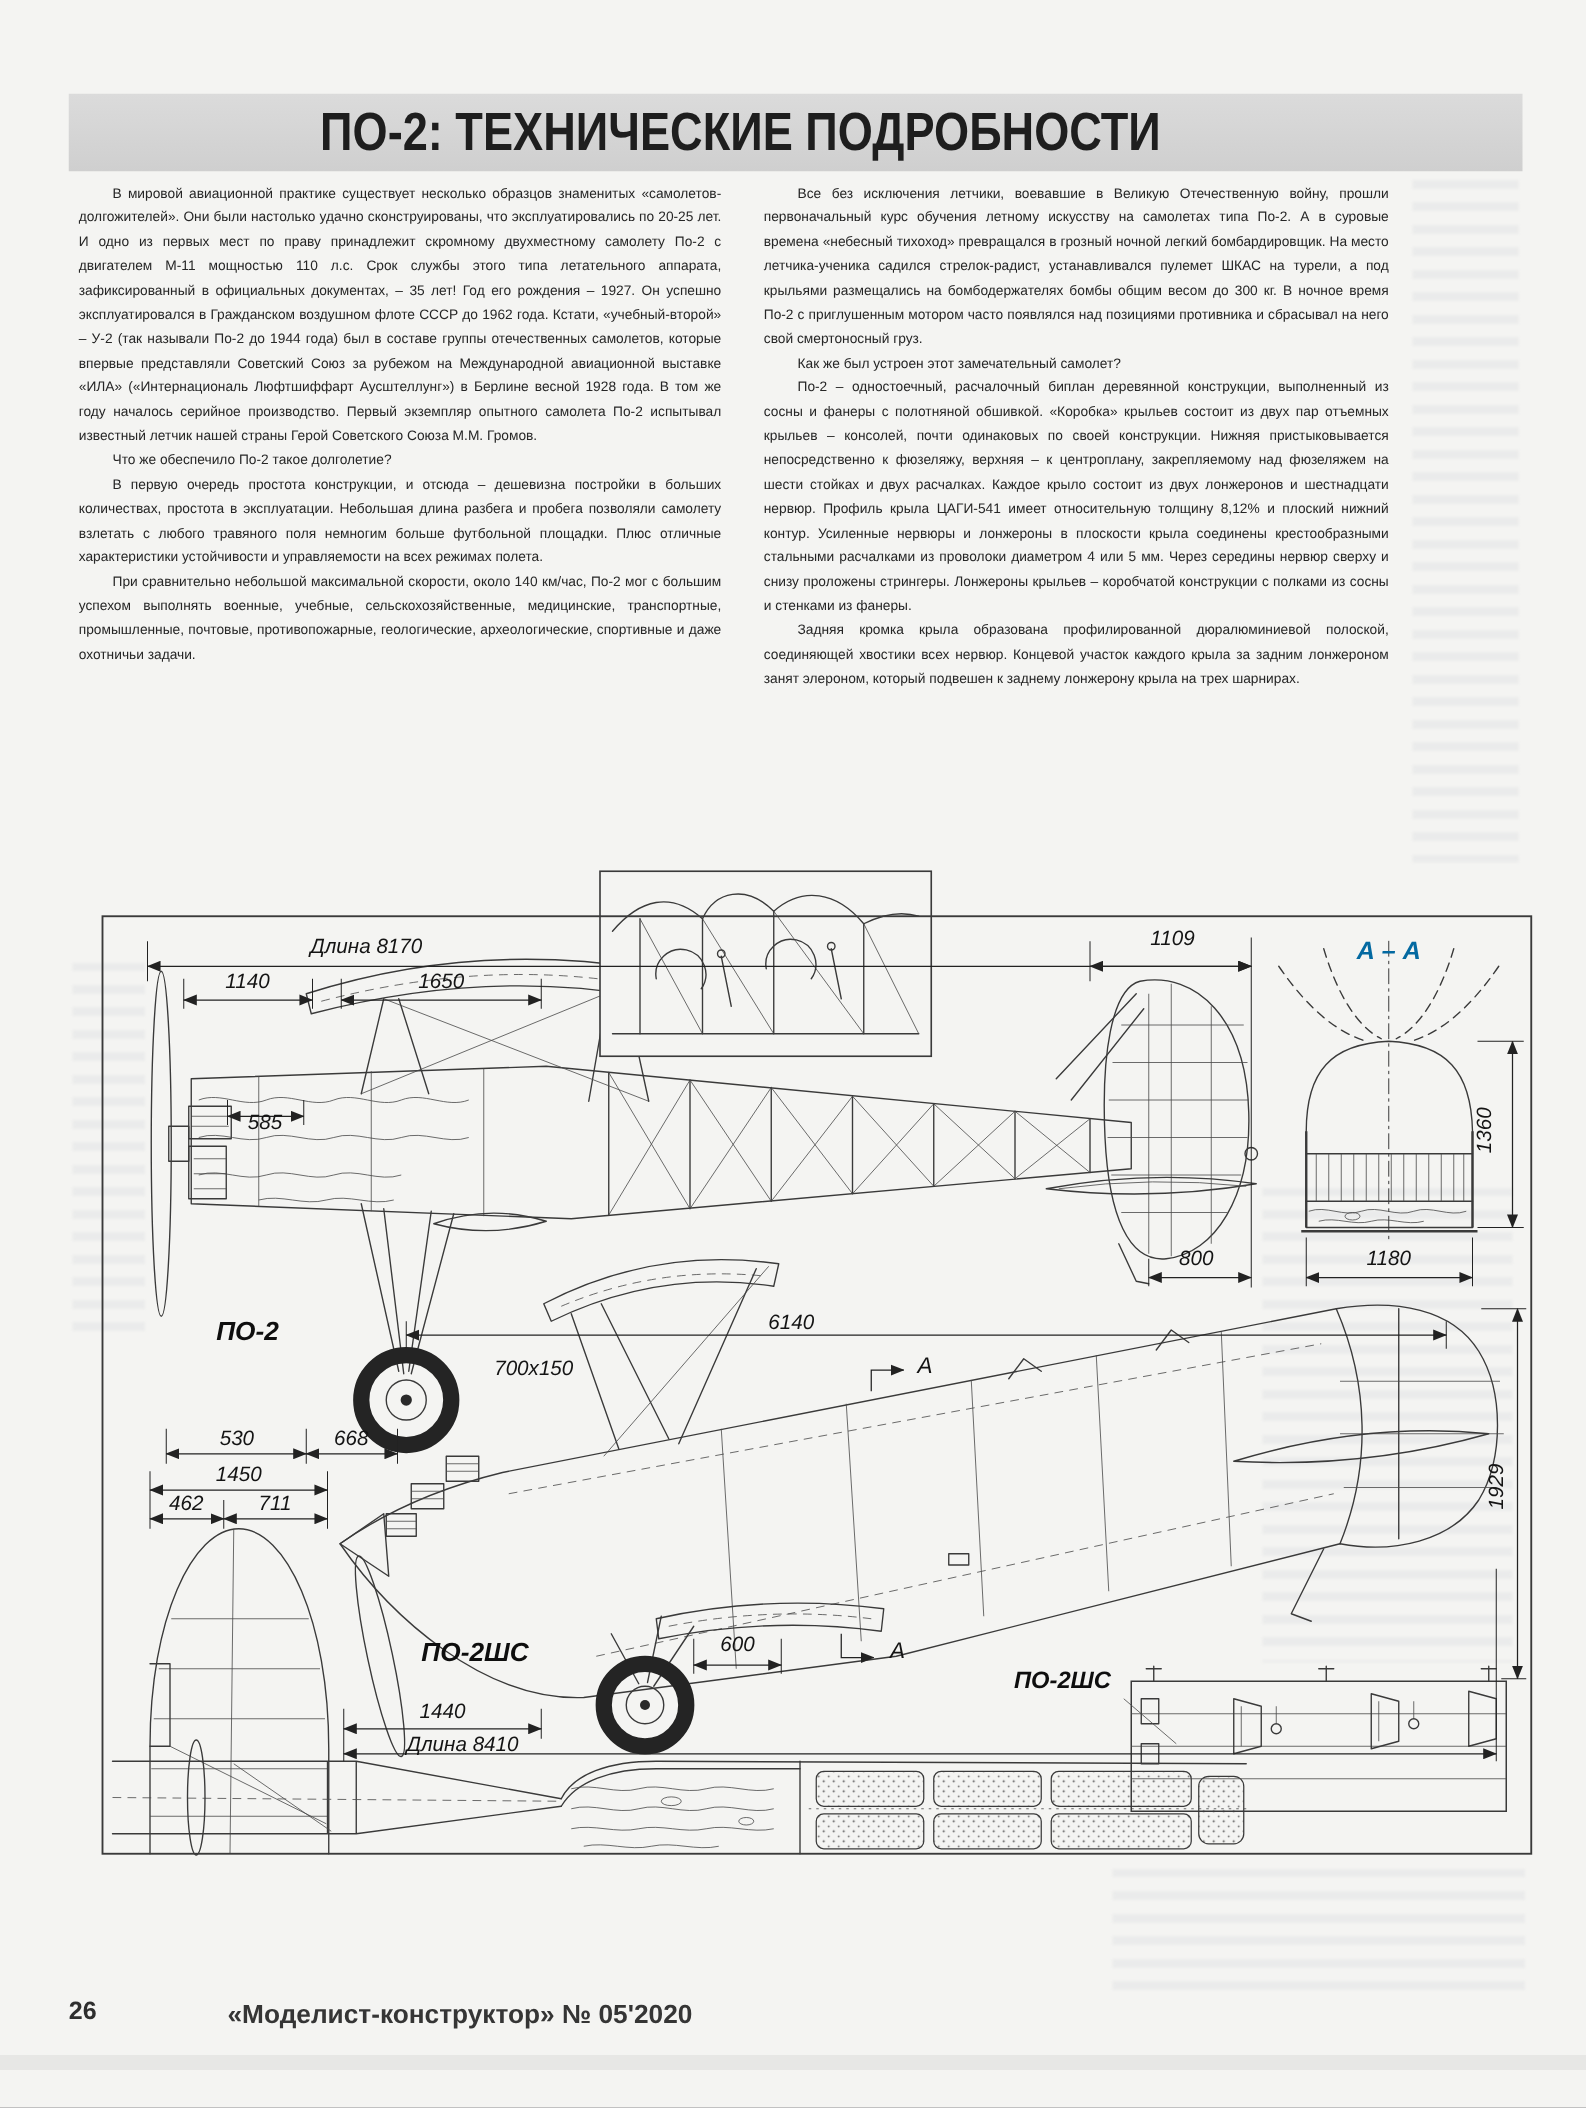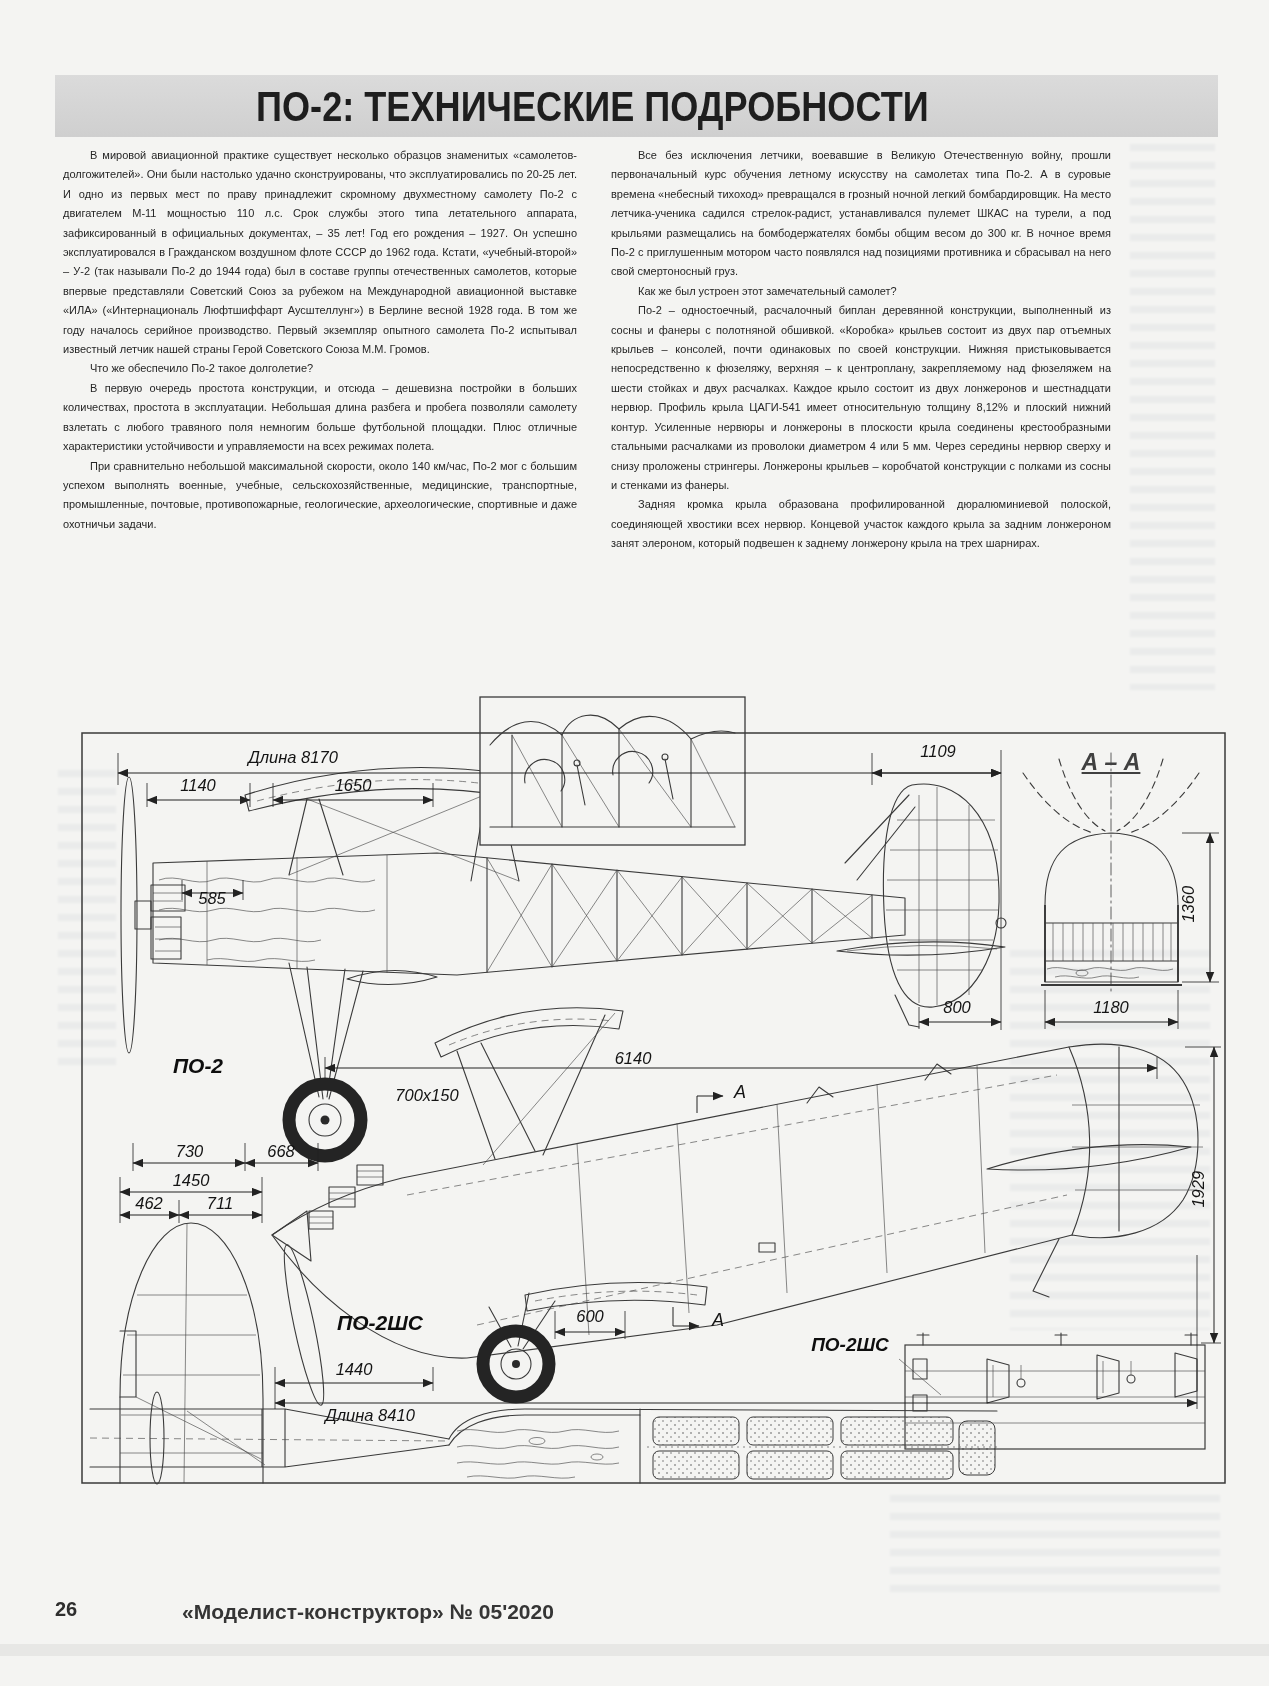--- a/index.html
+++ b/index.html
@@ -17,22 +17,22 @@
   .col p{margin:0;text-indent:27px;}
   .col-left{left:63px;width:514px;}
   .col-right{left:611px;width:500px;}
   
   .drawing{position:absolute;left:57px;top:695px;width:1170px;height:790px;}
   .drawing svg{position:absolute;left:0;top:0;z-index:1;}
   .dim{position:absolute;z-index:2;font-style:italic;font-size:16.5px;line-height:1;
        color:#141414;text-align:center;}
   .vlabel{position:absolute;z-index:2;font-weight:bold;font-style:italic;
           font-size:21px;line-height:1;color:#0e0e0e;text-align:center;}
-  .sec{position:absolute;z-index:2;font-weight:bold;font-style:italic;font-size:23px;
-       line-height:1;color:#404040;text-decoration:underline;text-align:center;}
+  .sec{position:absolute;z-index:2;font-weight:bold;font-style:italic;font-size:20px;
+       line-height:1;color:#0369a1;text-align:center;}
   .rot{transform:rotate(-90deg);transform-origin:center;}
   
   .s{stroke:#3a3a3a;stroke-width:1.1;fill:none;stroke-linecap:round;stroke-linejoin:round;}
   .s2{stroke:#3a3a3a;stroke-width:1.9;fill:none;}
   .thin{stroke:#4a4a4a;stroke-width:.65;fill:none;}
   .dsh{stroke-dasharray:7 5;}
   .cl{stroke-dasharray:12 4 2 4;stroke-width:.8;}
   .dm{stroke:#222;stroke-width:1;fill:none;}
   .ext{stroke:#222;stroke-width:.8;fill:none;}
   .ring{stroke:#242424;stroke-width:13;fill:none;}
@@ -263,31 +263,31 @@
     <span class="dim" style="left:246px;top:82px;width:100px;">1650</span>
     <span class="dim" style="left:115px;top:175px;width:80px;margin-top:20px;">585</span>
     <span class="dim" style="left:831px;top:48px;width:100px;">1109</span>
     <span class="sec" style="left:1006px;top:56px;width:96px;">А – А</span>
     <span class="dim rot" style="left:1096px;top:201px;width:70px;">1360</span>
     <span class="dim" style="left:862px;top:304px;width:76px;">800</span>
     <span class="dim" style="left:1004px;top:304px;width:100px;">1180</span>
     <span class="dim" style="left:526px;top:355px;width:100px;">6140</span>
     <span class="vlabel" style="left:96px;top:360px;width:90px;">ПО-2</span>
     <span class="dim" style="left:320px;top:392px;width:100px;">700x150</span>
-    <span class="dim" style="left:90px;top:448px;width:85px;">730</span>
+    <span class="dim" style="left:90px;top:448px;width:85px;">530</span>
     <span class="dim" style="left:186px;top:448px;width:76px;">668</span>
     <span class="dim" style="left:88px;top:477px;width:92px;">1450</span>
     <span class="dim" style="left:58px;top:500px;width:68px;">462</span>
     <span class="dim" style="left:129px;top:500px;width:68px;">711</span>
     <span class="vlabel" style="left:258px;top:617px;width:130px;">ПО-2ШС</span>
     <span class="dim" style="left:498px;top:613px;width:70px;">600</span>
     <span class="dim" style="left:668px;top:388px;width:30px;font-size:18px;">А</span>
     <span class="dim" style="left:646px;top:616px;width:30px;font-size:18px;">А</span>
     <span class="dim" style="left:262px;top:666px;width:70px;">1440</span>
-    <span class="dim" style="left:248px;top:712px;width:130px;">Длина 8410</span>
+    <span class="dim" style="left:248px;top:693px;width:130px;">Длина 8410</span>
     <span class="dim rot" style="left:1106px;top:486px;width:70px;">1929</span>
     <span class="vlabel" style="left:738px;top:640px;width:110px;font-size:19px;">ПО-2ШС</span>
   </div>
 
   <span class="footer-num">26</span>
   <span class="footer-mag">«Моделист-конструктор» № 05'2020</span>
   <div class="edge-band"></div>
 
 </div>
 

